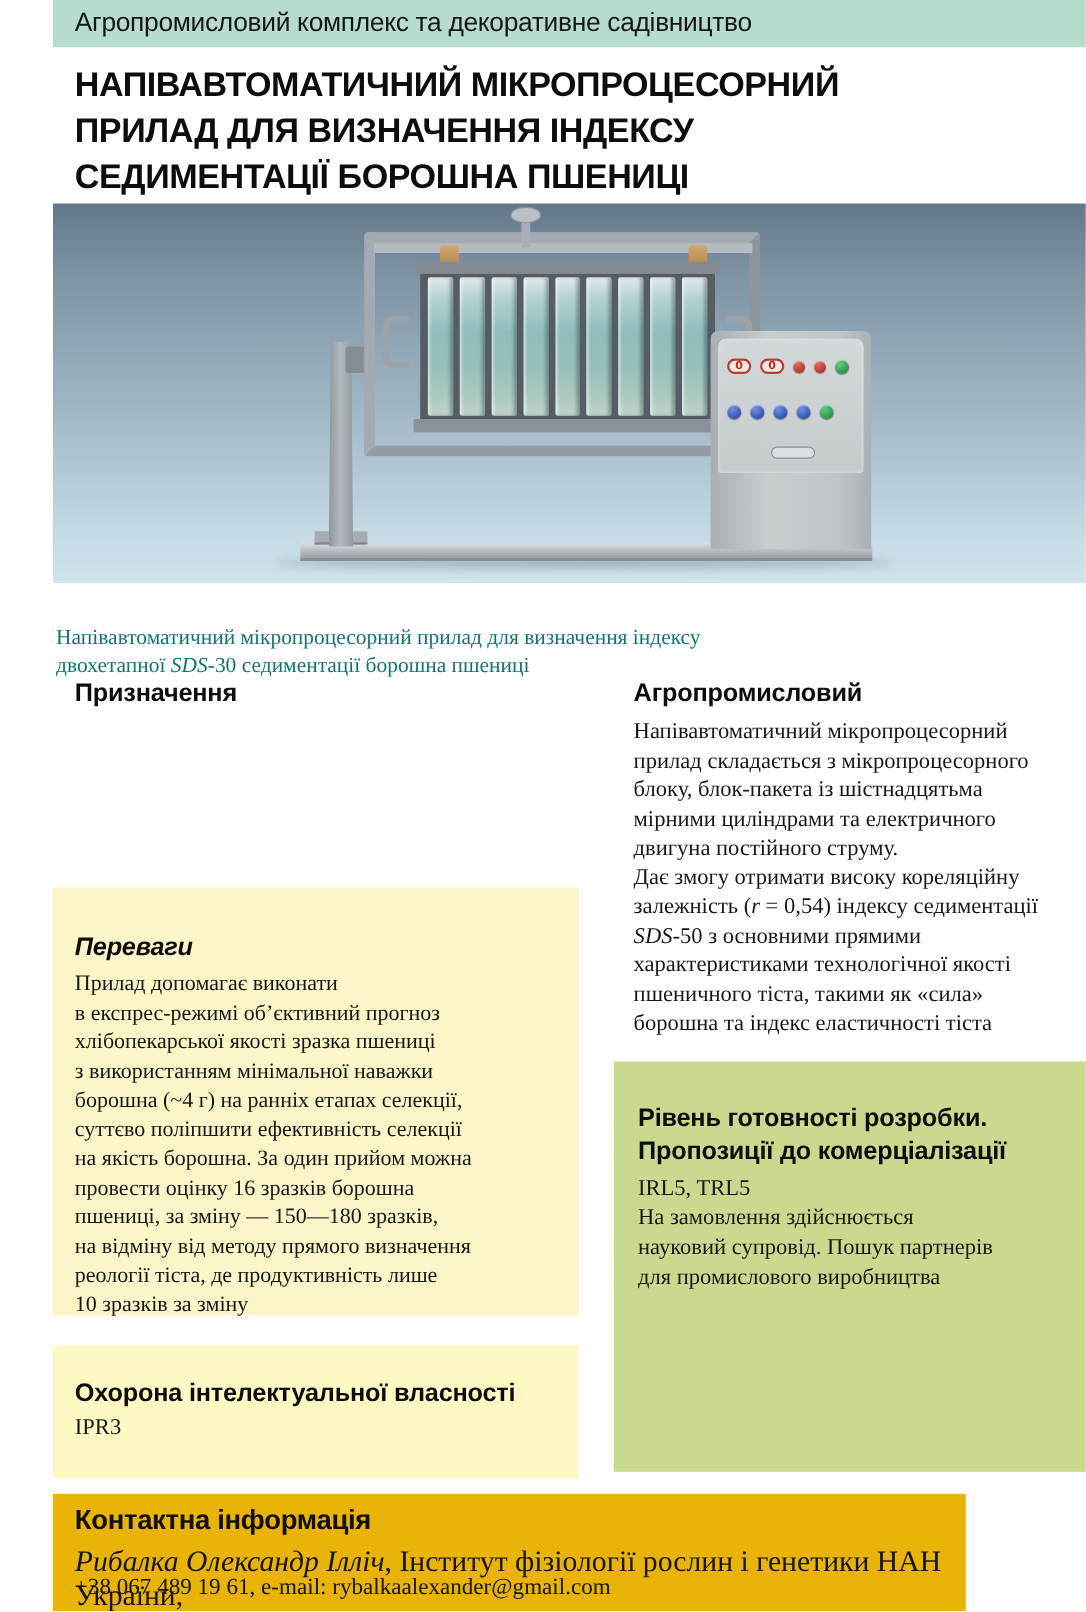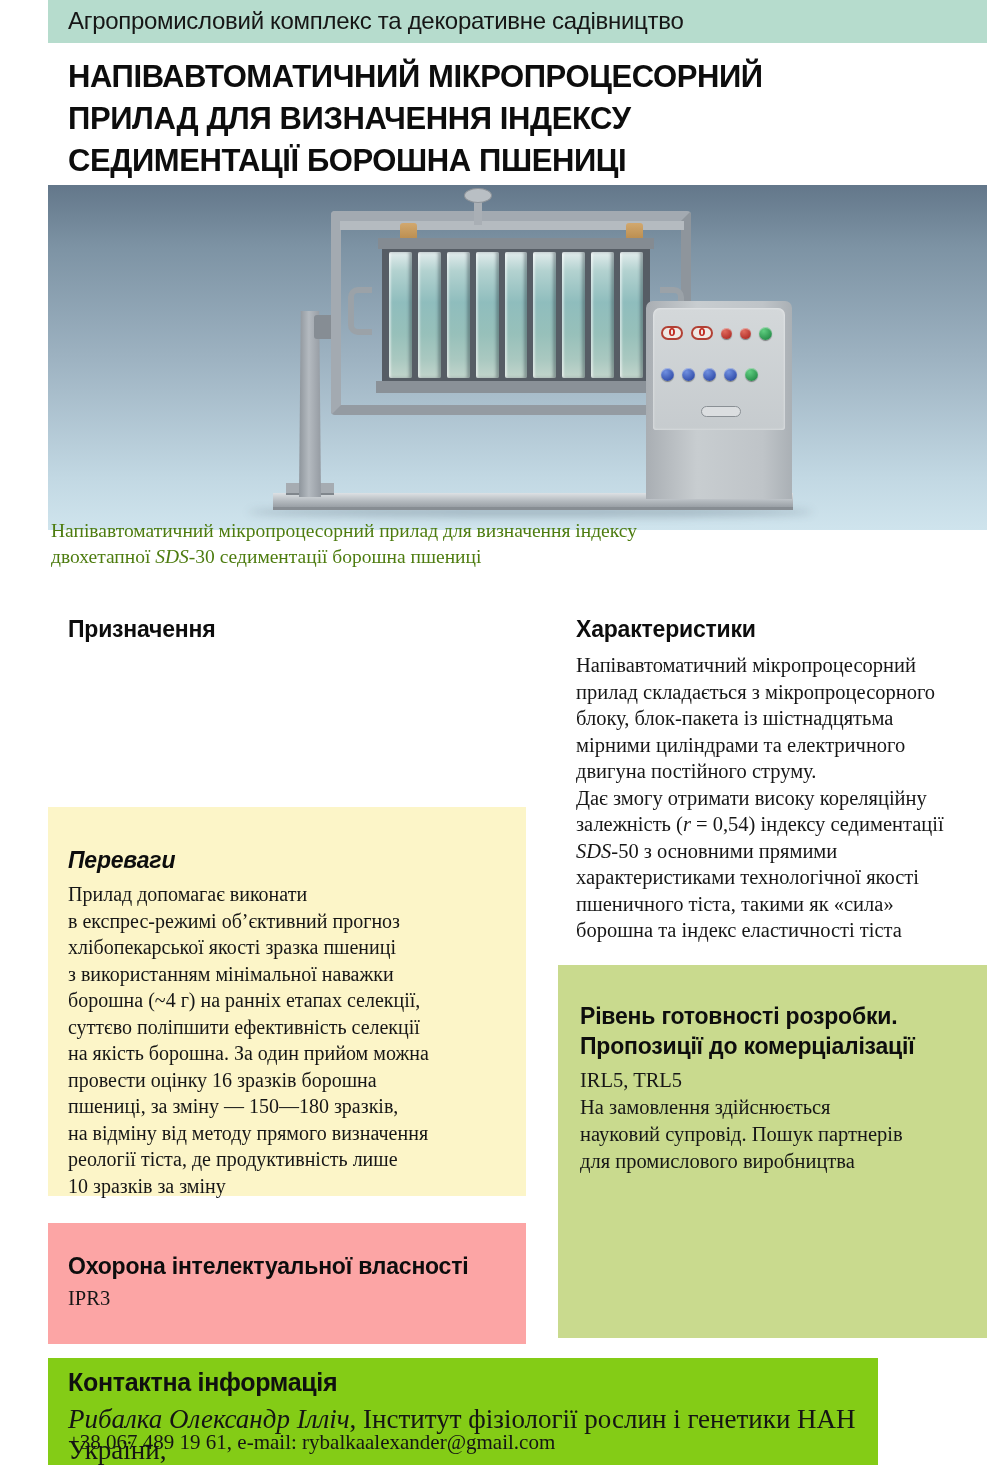--- a/index.html
+++ b/index.html
@@ -55,21 +55,21 @@
   .m-row.r1 { top:18px; } .m-row.r2 { top:60px; }
   .m-disp { width:22px; height:14px; border-radius:7px; background:#efe9e4; border:2px solid #b24034;
       color:#c0281e; font:700 10px/10px "DejaVu Sans", sans-serif; display:flex; align-items:center; justify-content:center; position:static; }
   .m-btn { width:11px; height:11px; border-radius:50%; position:static; box-shadow:0 1px 1px rgba(0,0,0,.4), inset 0 1px 1px rgba(255,255,255,.5); }
   .m-btn.red   { background:radial-gradient(circle at 35% 30%,#e06a5d,#a31f1a); }
   .m-btn.green { background:radial-gradient(circle at 35% 30%,#5fce80,#157a38); width:13px; height:13px; }
   .m-btn.blue  { background:radial-gradient(circle at 35% 30%,#6f8fe0,#1f3a9a); width:13px; height:13px; }
   .m-badge { left:48px; top:98px; width:40px; height:11px; border:1px solid #8a9095; border-radius:6px; background:#dbdee0; }
 
   
-  .caption { left:3px; top:518px; width:760px; font-size:19.5px; line-height:26px; color:#4d7c0f;font-family:Liberation Serif, serif; }
+  .caption { left:3px; top:567px; width:760px; font-size:19.5px; line-height:26px; color:#0f766e;font-family:Liberation Serif, serif; }
   .it { font-style:italic; }
 
   
   .sec-h { font-family:"Liberation Sans", sans-serif; font-weight:700; font-size:23px;
       letter-spacing:-0.2px; color:#0d0d0d; white-space:pre-line; line-height:30px; }
   .body-t { font-size:20.5px; line-height:27.5px; white-space:pre-line; color:#161616; }
 
   .purpose-h { left:20px; top:614px; }
   .purpose-b { left:20px; top:652px; width:450px; }
   .chars-h { left:528px; top:614px; }
@@ -77,26 +77,26 @@
 
   .box { position:absolute; }
   .box-advantages { left:0; top:807px; width:478px; height:389px; background:#fcf5c8; }
   .advantages-h { left:20px; top:38px; position:absolute;font-style:italic; }
   .advantages-b { left:20px; top:74px; width:440px; position:absolute; line-height:26.5px; font-size:20px; }
 
   .box-readiness { left:510px; top:965px; width:477px; height:373px; background:#c9da8e; }
   .readiness-h { left:22px; top:36px; position:absolute; }
   .readiness-b { left:22px; top:102px; width:430px; position:absolute; line-height:27px; }
 
-  .box-ipr { left:0; top:1223px; width:478px; height:121px; background:#fca5a5; }
+  .box-ipr { left:0; top:1223px; width:478px; height:121px; background:#fef9c3; }
   .ipr-h { left:20px; top:28px; position:absolute; }
   .ipr-b { left:20px; top:62px; position:absolute; font-size:20.5px; }
 
   
-  .footer { left:0; top:1358px; width:830px; height:107px; background:#84cc16; }
+  .footer { left:0; top:1358px; width:830px; height:107px; background:#eab308; }
   .footer-h { left:20px; top:10px; position:absolute; font-family:"Liberation Sans", sans-serif;
       font-weight:700; font-size:25px; letter-spacing:-0.3px; color:#101010; }
   .footer-l1 { left:20px; top:46px; position:absolute; font-size:27px; color:#141414; }
   .footer-l2 { left:20px; top:72px; position:absolute; font-size:21px; color:#141414; }
 </style>
 </head>
 <body>
 
 <div class="page">
 
@@ -156,21 +156,21 @@
     </div>
   </div>
 
   <div class="abs caption">
     <span>Напівавтоматичний мікропроцесорний прилад для визначення індексу</span><br>
     <span>двохетапної </span><span class="it">SDS</span><span>-30 седиментації борошна пшениці</span>
   </div>
 
   <h2 class="abs sec-h purpose-h">Призначення</h2>
 
-  <h2 class="abs sec-h chars-h">Характеристики</h2>
+  <h2 class="abs sec-h chars-h">Агропромисловий</h2>
   <p class="abs body-t chars-b"><span>Напівавтоматичний мікропроцесорний
 прилад складається з мікропроцесорного
 блоку, блок-пакета із шістнадцятьма
 мірними циліндрами та електричного
 двигуна постійного струму.
 Дає змогу отримати високу кореляційну
 залежність (</span><span class="it">r</span><span> = 0,54) індексу седиментації
 </span><span class="it">SDS</span><span>-50 з основними прямими
 характеристиками технологічної якості
 пшеничного тіста, такими як «сила»

